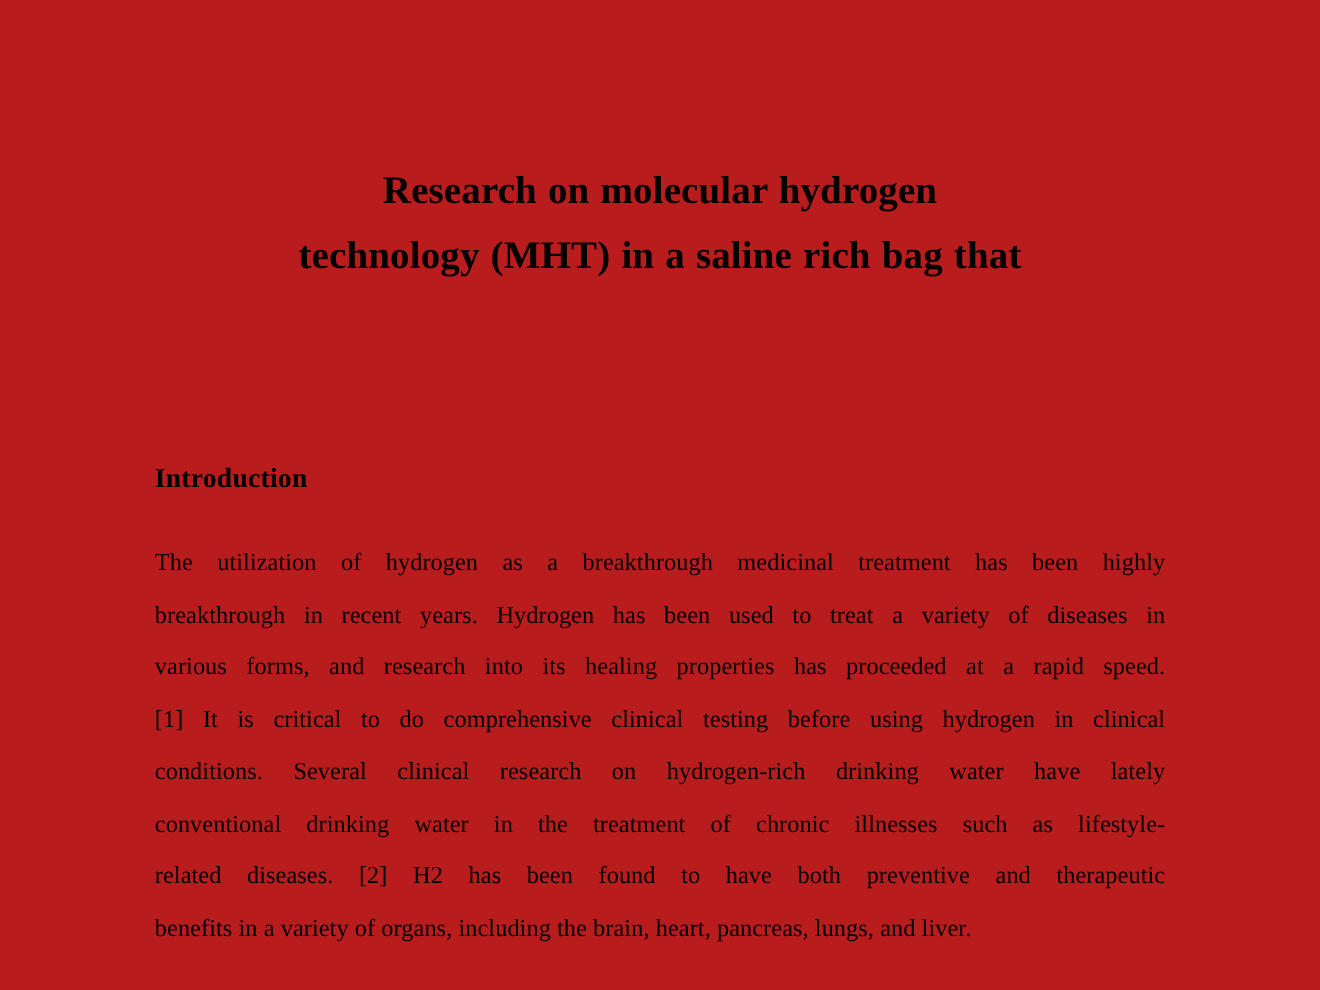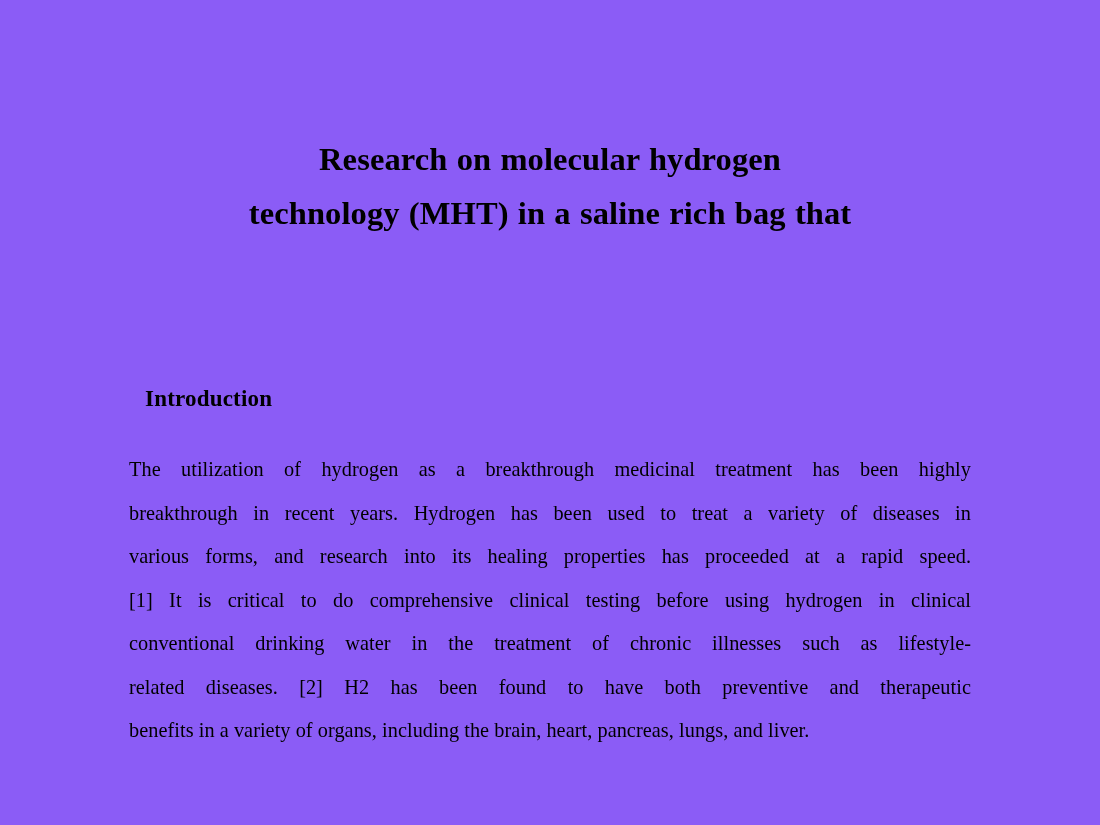--- a/index.html
+++ b/index.html
@@ -49,21 +49,21 @@
   }
 
   #paper-title .title-line {
     display: block;
     white-space: nowrap;
   }
 
   
   #section-heading {
     position: absolute;
-    left: 16px;
+    left: 0;
     top: 384px;
     margin: 0;
     font-weight: bold;
     font-size: 23px;
     line-height: 30px;
     letter-spacing: 0.2px;
   }
 
   
   #intro-paragraph {
@@ -92,36 +92,37 @@
   }
 
   
   #intro-paragraph .text-line.last-line {
     text-align-last: left;
   }
 </style>
 </head>
 <body>
 
-<div id="page" style="background: #8b5cf6; color: rgb(0, 0, 0);">
+<div id="page" style="background: #b91c1c; color: rgb(0, 0, 0);">
 
   <div id="content-column">
 
     <h1 id="paper-title">
       <span class="title-line">Research on molecular hydrogen</span>
       <span class="title-line">technology (MHT) in a saline rich bag that</span>
     </h1>
 
     <h2 id="section-heading">Introduction</h2>
 
     <div id="intro-paragraph">
       <span class="text-line">The utilization of hydrogen as a breakthrough medicinal treatment has been highly</span>
       <span class="text-line">breakthrough in recent years. Hydrogen has been used to treat a variety of diseases in</span>
       <span class="text-line">various forms, and research into its healing properties has proceeded at a rapid speed.</span>
       <span class="text-line">[1] It is critical to do comprehensive clinical testing before using hydrogen in clinical</span>
+      <span class="text-line">conditions. Several clinical research on hydrogen-rich drinking water have lately</span>
       <span class="text-line">conventional drinking water in the treatment of chronic illnesses such as lifestyle-</span>
       <span class="text-line">related diseases. [2] H2 has been found to have both preventive and therapeutic</span>
       <span class="text-line last-line">benefits in a variety of organs, including the brain, heart, pancreas, lungs, and liver.</span>
     </div>
 
   </div>
 
 </div>
 
 </body></html>

